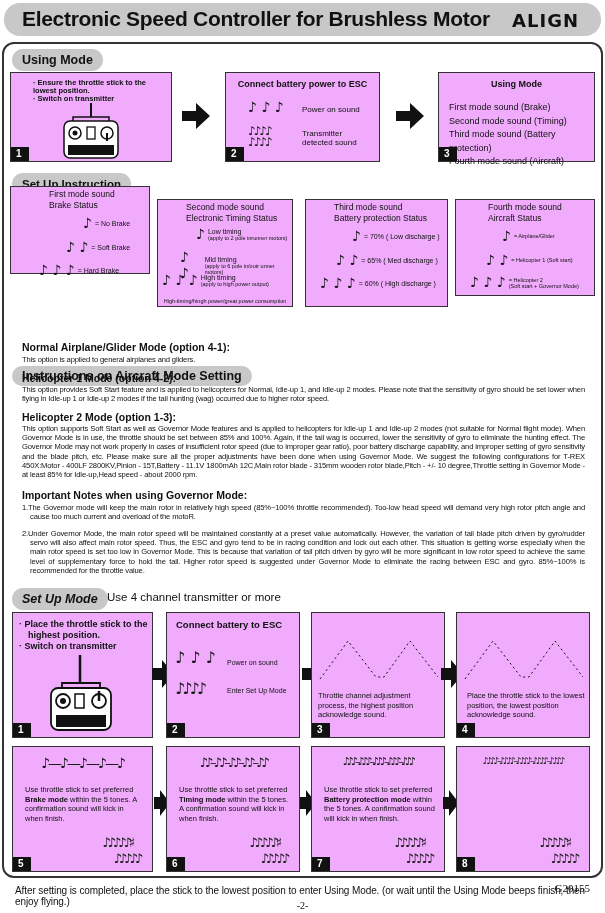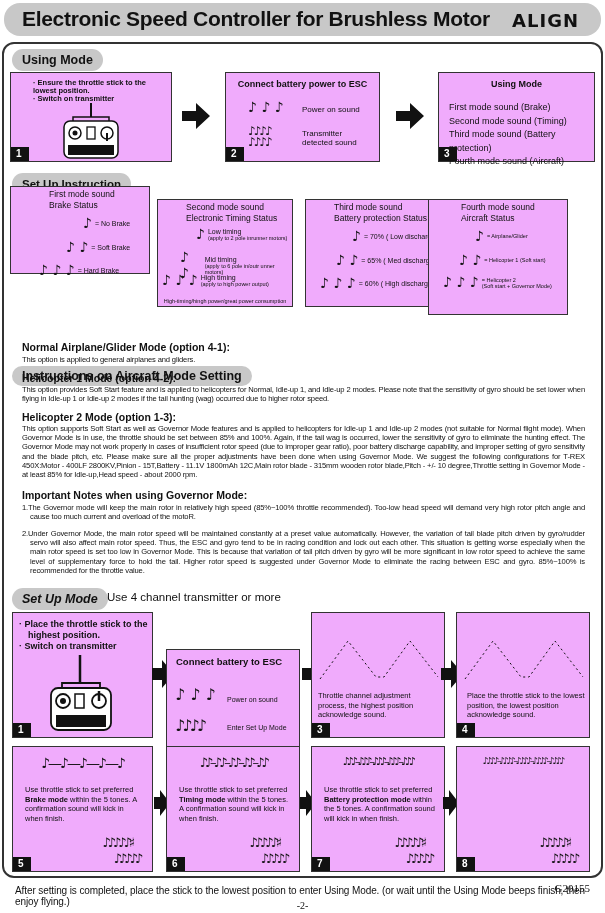--- a/index.html
+++ b/index.html
@@ -186,21 +186,21 @@
   <div class="setup-row" style="left:30px; top:52px;">
       <span class="n">♪ ♪</span>
       <span>= 65% ( Med discharge )</span>
     </div>
   <div class="setup-row" style="left:14px; top:75px;">
       <span class="n">♪ ♪ ♪</span>
       <span>= 60% ( High discharge )</span>
     </div>
 </div>
 
-<div class="box setup-box" style="left:428px; top:199px; width:140px; height:116px;">
+<div class="box setup-box" style="left:455px; top:199px; width:140px; height:97px;">
   <div class="h" style="left:32px; top:2px;">
     <div>Fourth mode sound</div>
     <div>Aircraft Status</div>
   </div>
   <div class="setup-row" style="left:46px; top:28px; font-size:5.5px;">
       <span class="n">♪</span>
       <span>= Airplane/Glider</span>
     </div>
   <div class="setup-row" style="left:30px; top:52px; font-size:5.5px;">
       <span class="n">♪ ♪</span>
@@ -252,21 +252,21 @@
   </svg>
   <div class="step-no">1</div>
 </div>
 
 <div class="arrow" style="left:152px; top:660px; width:22px; height:28px;">
   <svg viewBox="0 0 22 28" preserveAspectRatio="none">
       <path d="M0 8 h10 v-8 l12 14 l-12 14 v-8 h-10 z" fill="#111"></path>
     </svg>
 </div>
 
-<div class="box" style="left:166px; top:612px; width:134px; height:126px;margin-top:37px;">
+<div class="box" style="left:166px; top:612px; width:134px; height:126px;">
   <div style="position:absolute; left:9px; top:6px; font-size:9.5px; font-weight:bold;">Connect battery to ESC</div>
   <div class="note" style="position:absolute; left:8px; top:37px; font-size:16px;">♪ ♪ ♪</div>
   <div style="position:absolute; left:60px; top:46px; font-size:7px;">Power on sound</div>
   <div class="note" style="position:absolute; left:8px; top:68px; font-size:16px; letter-spacing:-3px;">♪♪♪♪</div>
   <div style="position:absolute; left:60px; top:74px; font-size:7px;">Enter Set Up Mode</div>
   <div class="step-no">2</div>
 </div>
 
 <div class="arrow" style="left:302px; top:660px; width:22px; height:28px;">
   <svg viewBox="0 0 22 28" preserveAspectRatio="none">

